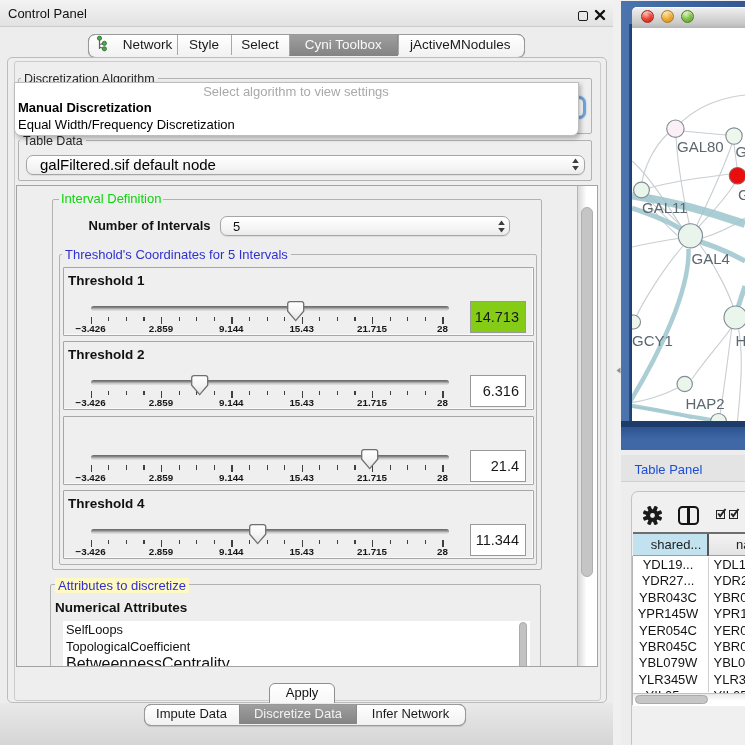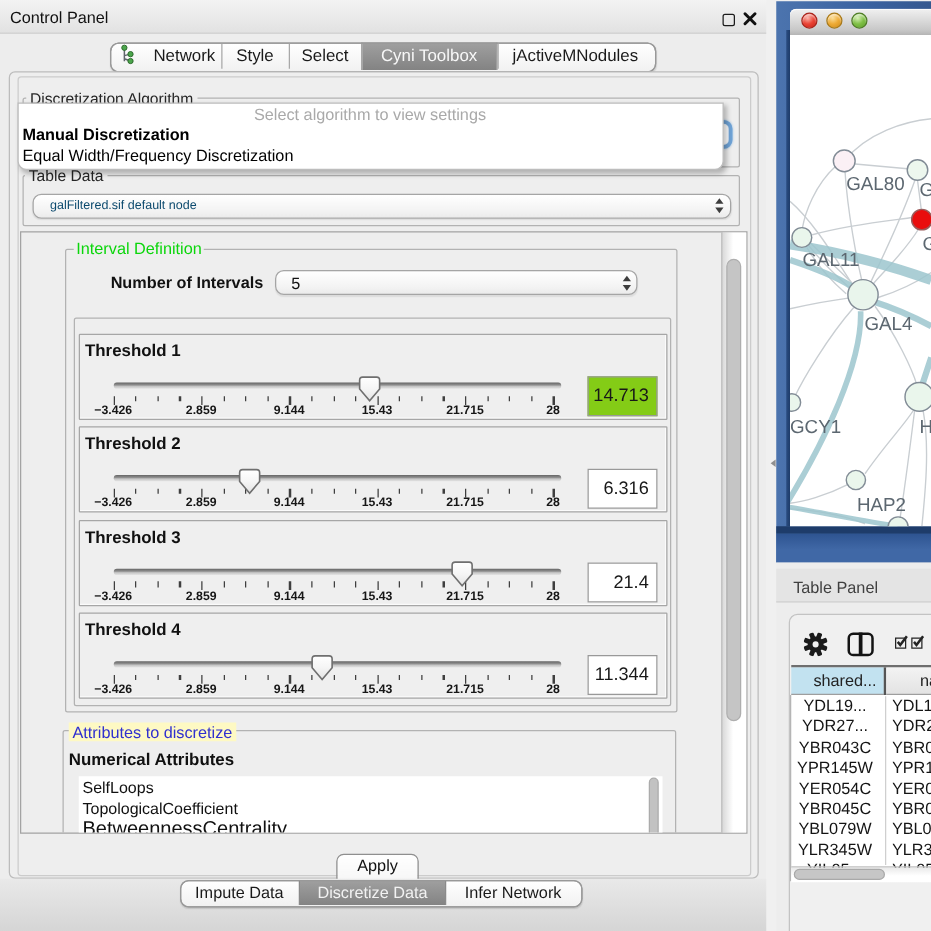--- a/index.html
+++ b/index.html
@@ -39,38 +39,39 @@
     <circle cx="8.4" cy="13.8" r="2.1" fill="#4ca64c" stroke="#2e6b2e" stroke-width=".8"></circle>
   </svg>
 <div style="position:absolute;left:6.5px;top:56.5px;width:600px;height:646px;background:#eeeeee;border:1px solid #bcbcbc;border-radius:5px;box-sizing:border-box"></div>
 <div style="position:absolute;left:13.5px;top:60.5px;width:587px;height:640px;border:1px solid #cccccc;border-radius:3px;box-sizing:border-box"></div>
 <div style="position:absolute;left:18px;top:78px;width:574px;height:56px;border:1px solid #b2b2b2;border-radius:2px;box-sizing:border-box"></div>
 <div style="position:absolute;left:21px;top:72px;font-size:12.5px;color:#262626;background:#eeeeee;padding:0 3px">Discretization Algorithm</div>
 <div style="position:absolute;left:568px;top:96px;width:18px;height:23px;background:#fff;border:3px solid #6fa3d6;border-radius:7px;box-sizing:border-box;box-shadow:0 0 2px #8ab5de,inset 0 0 1px #8ab5de"></div>
 <div style="position:absolute;left:17.5px;top:139.5px;width:574px;height:41px;border:1px solid #b2b2b2;border-radius:2px;box-sizing:border-box"></div>
 <div style="position:absolute;left:20px;top:133.5px;font-size:12.5px;color:#262626;background:#eeeeee;padding:0 3px">Table Data</div>
 <div style="position:absolute;left:26px;top:154.5px;width:558.5px;height:20.5px;border:1px solid #a5a5a5;border-radius:7px;box-sizing:border-box;background:linear-gradient(#ffffff,#f3f3f3 70%,#ebebeb);box-shadow:0 1px 1px rgba(0,0,0,.08)"></div>
-<div style="position:absolute;left:40px;top:155px;width:400px;height:26px;line-height:20px;font-size:10px;color:#0c4a6e">galFiltered.sif default node</div>
+<div style="position:absolute;left:40px;top:155px;width:400px;height:26px;line-height:20px;font-size:15px;color:#000000">galFiltered.sif default node</div>
 <svg class="abs" style="left:570px;top:158px" width="11" height="13" viewBox="0 0 11 13">
     <path d="M5.5 0.5 L8.8 5 L2.2 5 Z" fill="#3d3d3d"></path>
     <path d="M5.5 12.5 L2.2 8 L8.8 8 Z" fill="#3d3d3d"></path>
   </svg>
 <div style="position:absolute;left:15.5px;top:185px;width:582px;height:482px;border:1px solid #a3a3a3;box-sizing:border-box;background:#eeeeee"></div>
 <div style="position:absolute;left:16.5px;top:186px;width:560px;height:480px;overflow:hidden">
     <div style="position:absolute;left:-16.5px;top:-186px;width:745px;height:745px">
 <div style="position:absolute;left:52.3px;top:199px;width:490px;height:370.5px;border:1px solid #b2b2b2;border-radius:2px;box-sizing:border-box"></div>
 <div style="position:absolute;left:59px;top:190.5px;font-size:13px;color:#0bd60b;background:#eeeeee;padding:0 2px">Interval Definition</div>
 <div style="position:absolute;left:88.5px;top:219px;font-size:13px;font-weight:bold;color:#111;line-height:13px">Number of Intervals</div>
 <div style="position:absolute;left:220px;top:216px;width:289.5px;height:20px;border:1px solid #a5a5a5;border-radius:7px;box-sizing:border-box;background:linear-gradient(#ffffff,#f3f3f3 70%,#ebebeb);box-shadow:0 1px 1px rgba(0,0,0,.08)"></div>
 <div style="position:absolute;left:233px;top:216.5px;width:100px;height:19px;line-height:19px;font-size:13px;color:#111">5</div>
 <svg class="abs" style="left:495.5px;top:219.5px" width="11" height="13" viewBox="0 0 11 13">
         <path d="M5.5 0.5 L8.8 5 L2.2 5 Z" fill="#3d3d3d"></path>
         <path d="M5.5 12.5 L2.2 8 L8.8 8 Z" fill="#3d3d3d"></path>
       </svg>
 <div style="position:absolute;left:58.5px;top:253.5px;width:478.5px;height:311px;border:1px solid #b2b2b2;border-radius:2px;box-sizing:border-box"></div>
+<div style="position:absolute;left:62px;top:247px;font-size:13px;color:#3030cf;background:#eeeeee;padding:0 3px">Threshold's Coordinates for 5 Intervals</div>
 <div style="position:absolute;left:62.5px;top:267px;width:469px;height:67px;background:#efefef;border:1px solid #a6a6a6;border-radius:1px;box-shadow:inset -1px -1px 0 #fbfbfb"></div>
       <div style="position:absolute;left:68px;top:274px;width:200px;height:14px;font-size:13.5px;font-weight:bold;color:#111;line-height:13px">Threshold 1</div>
       <div style="position:absolute;left:91px;top:306px;width:358px;height:5px;border-radius:2.5px;background:linear-gradient(#646464,#8f8f8f 40%,#c4c4c4 62%,#e4e4e4)"></div>
       <div style="position:absolute;left:90.60px;top:316.5px;width:1.2px;height:7px;background:#3f3f3f"></div>
       <div style="position:absolute;left:108.19px;top:316.5px;width:1.2px;height:4.5px;background:#3f3f3f"></div>
       <div style="position:absolute;left:125.78px;top:316.5px;width:1.2px;height:4.5px;background:#3f3f3f"></div>
       <div style="position:absolute;left:143.37px;top:316.5px;width:1.2px;height:4.5px;background:#3f3f3f"></div>
       <div style="position:absolute;left:160.96px;top:316.5px;width:1.2px;height:7px;background:#3f3f3f"></div>
       <div style="position:absolute;left:178.55px;top:316.5px;width:1.2px;height:4.5px;background:#3f3f3f"></div>
       <div style="position:absolute;left:196.14px;top:316.5px;width:1.2px;height:4.5px;background:#3f3f3f"></div>
@@ -128,21 +129,20 @@
       <div style="position:absolute;left:201.32px;top:397.3px;width:60px;height:11px;font-size:9.8px;font-weight:bold;color:#161616;text-align:center">9.144</div>
       <div style="position:absolute;left:271.68px;top:397.3px;width:60px;height:11px;font-size:9.8px;font-weight:bold;color:#161616;text-align:center">15.43</div>
       <div style="position:absolute;left:342.04px;top:397.3px;width:60px;height:11px;font-size:9.8px;font-weight:bold;color:#161616;text-align:center">21.715</div>
       <div style="position:absolute;left:412.40px;top:397.3px;width:60px;height:11px;font-size:9.8px;font-weight:bold;color:#161616;text-align:center">28</div>
       <svg style="position:absolute;left:191.2px;top:374.8px;overflow:visible" width="18" height="21" viewBox="0 0 18 21">
         <defs></defs>
         <path d="M 3.1 0.7 Q 0.7 0.7 0.7 3.1 L 0.7 10.2 L 8.7 19.6 L 16.7 10.2 L 16.7 3.1 Q 16.7 0.7 14.3 0.7 Z" fill="url(#thumbg)" stroke="#6f6f6f" stroke-width="1.3"></path>
       </svg>
       <div style="position:absolute;left:470px;top:375.3px;width:56px;height:32px;background:#fff;border:1px solid #999;box-sizing:border-box;font-size:14.5px;color:#181818;text-align:right;line-height:30px;padding-right:6px">6.316</div>
 <div style="position:absolute;left:62.5px;top:415.6px;width:469px;height:67px;background:#efefef;border:1px solid #a6a6a6;border-radius:1px;box-shadow:inset -1px -1px 0 #fbfbfb"></div>
-      <div style="position:absolute;left:68px;top:422.6px;width:200px;height:14px;font-size:13.5px;font-weight:bold;color:#111;line-height:13px">Threshold 3</div>
       <div style="position:absolute;left:91px;top:454.6px;width:358px;height:5px;border-radius:2.5px;background:linear-gradient(#646464,#8f8f8f 40%,#c4c4c4 62%,#e4e4e4)"></div>
       <div style="position:absolute;left:90.60px;top:465.1px;width:1.2px;height:7px;background:#3f3f3f"></div>
       <div style="position:absolute;left:108.19px;top:465.1px;width:1.2px;height:4.5px;background:#3f3f3f"></div>
       <div style="position:absolute;left:125.78px;top:465.1px;width:1.2px;height:4.5px;background:#3f3f3f"></div>
       <div style="position:absolute;left:143.37px;top:465.1px;width:1.2px;height:4.5px;background:#3f3f3f"></div>
       <div style="position:absolute;left:160.96px;top:465.1px;width:1.2px;height:7px;background:#3f3f3f"></div>
       <div style="position:absolute;left:178.55px;top:465.1px;width:1.2px;height:4.5px;background:#3f3f3f"></div>
       <div style="position:absolute;left:196.14px;top:465.1px;width:1.2px;height:4.5px;background:#3f3f3f"></div>
       <div style="position:absolute;left:213.73px;top:465.1px;width:1.2px;height:4.5px;background:#3f3f3f"></div>
       <div style="position:absolute;left:231.32px;top:465.1px;width:1.2px;height:7px;background:#3f3f3f"></div>
@@ -279,21 +279,21 @@
     <text x="103.5" y="129" font-size="15" fill="#5c6770">GA</text>
     <text x="106" y="172" font-size="15" fill="#5c6770">G</text>
     <text x="10" y="184.5" font-size="15" fill="#5c6770">GAL11</text>
     <text x="59.5" y="236" font-size="15" fill="#5c6770">GAL4</text>
     <text x="0" y="318" font-size="15" fill="#5c6770">GCY1</text>
     <text x="103.5" y="318" font-size="15" fill="#5c6770">HA</text>
     <text x="53.5" y="380.5" font-size="15" fill="#5c6770">HAP2</text>
   </svg>
 <div style="position:absolute;left:621px;top:450px;width:124px;height:295px;background:#ededed"></div>
 <div style="position:absolute;left:621px;top:455px;width:124px;height:26px;background:#e4e4e4;border-bottom:1px solid #d0d0d0"></div>
-<div style="position:absolute;left:634.5px;top:461.5px;font-size:13px;color:#404040">Table Panel</div>
+<div style="position:absolute;left:634.5px;top:461.5px;font-size:13px;color:#1d4ed8">Table Panel</div>
 <div style="position:absolute;left:630.5px;top:491px;width:130px;height:254px;background:#f0f0f0;border:1px solid #c3c3c3;border-top-left-radius:7px;box-sizing:border-box"></div>
 <svg class="abs" style="left:642.5px;top:505.5px" width="19" height="19" viewBox="0 0 18 18">
     <rect x="-1.8" y="-2.6" width="3.6" height="5.2" rx="1" transform="translate(15.19,11.56) rotate(112.5)" fill="#1b1b1b"></rect>
     <rect x="-1.8" y="-2.6" width="3.6" height="5.2" rx="1" transform="translate(11.56,15.19) rotate(157.5)" fill="#1b1b1b"></rect>
     <rect x="-1.8" y="-2.6" width="3.6" height="5.2" rx="1" transform="translate(6.44,15.19) rotate(202.5)" fill="#1b1b1b"></rect>
     <rect x="-1.8" y="-2.6" width="3.6" height="5.2" rx="1" transform="translate(2.81,11.56) rotate(247.5)" fill="#1b1b1b"></rect>
     <rect x="-1.8" y="-2.6" width="3.6" height="5.2" rx="1" transform="translate(2.81,6.44) rotate(292.5)" fill="#1b1b1b"></rect>
     <rect x="-1.8" y="-2.6" width="3.6" height="5.2" rx="1" transform="translate(6.44,2.81) rotate(337.5)" fill="#1b1b1b"></rect>
     <rect x="-1.8" y="-2.6" width="3.6" height="5.2" rx="1" transform="translate(11.56,2.81) rotate(382.5)" fill="#1b1b1b"></rect>
     <rect x="-1.8" y="-2.6" width="3.6" height="5.2" rx="1" transform="translate(15.19,6.44) rotate(427.5)" fill="#1b1b1b"></rect>

